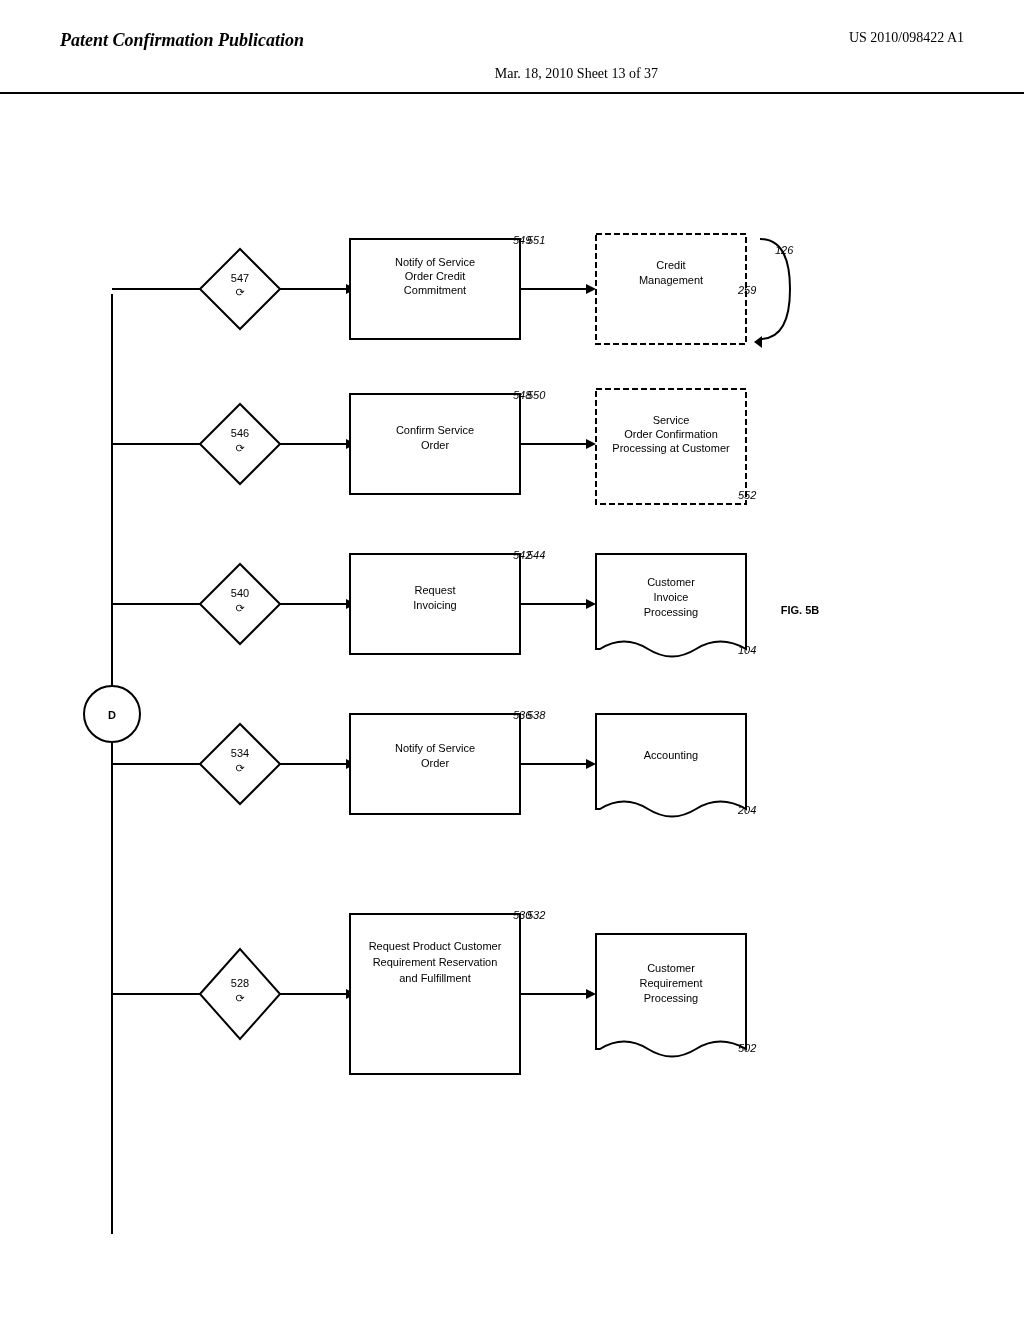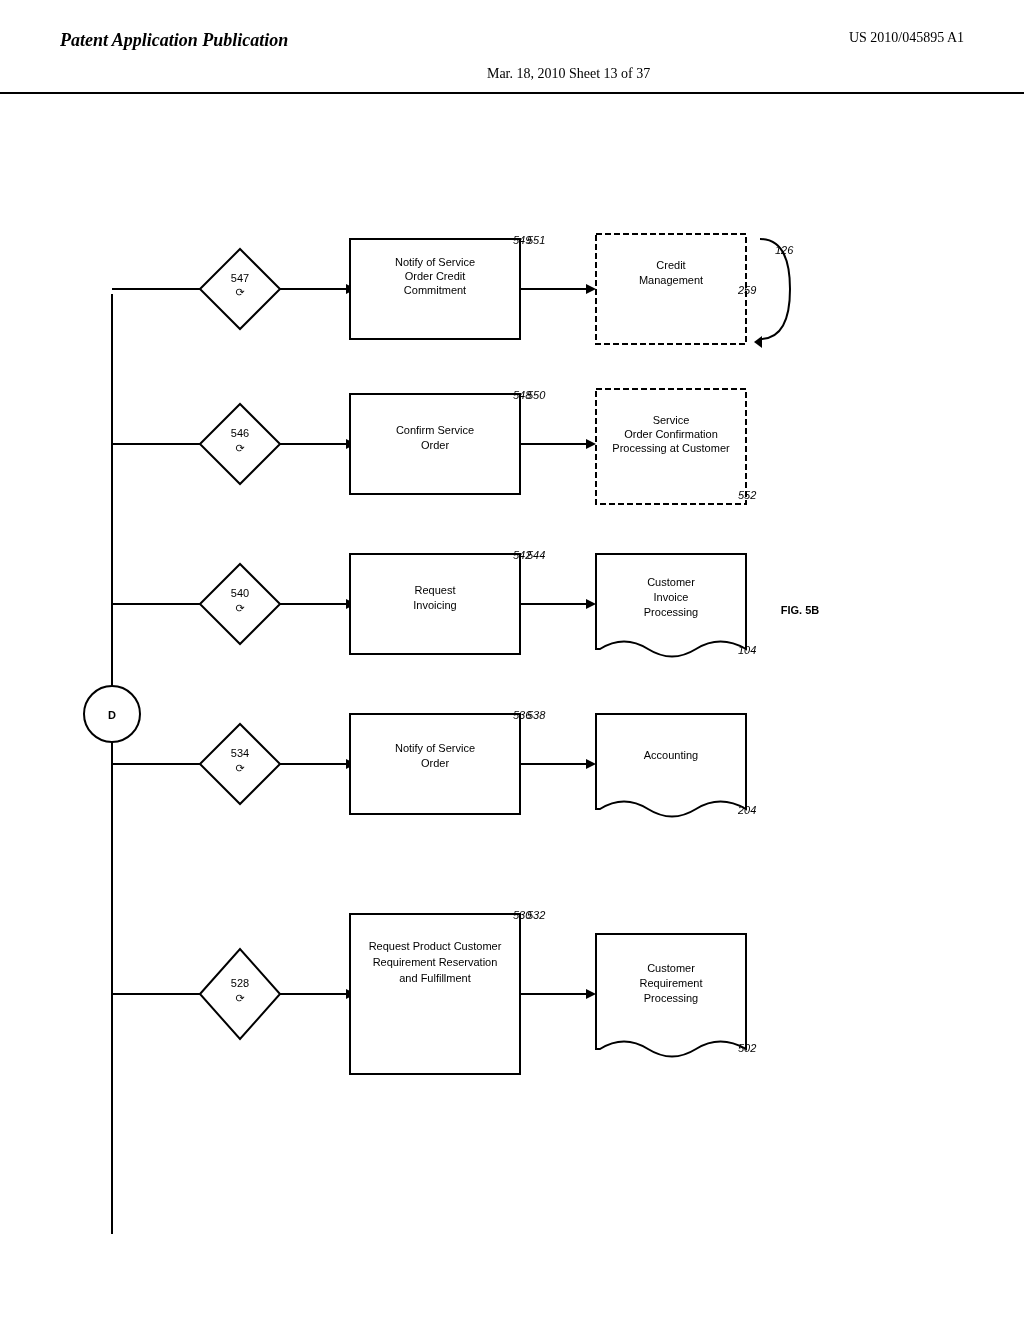--- a/index.html
+++ b/index.html
@@ -52,23 +52,23 @@
 
     text {
       font-family: Arial, sans-serif;
       font-size: 11px;
     }
   </style>
 </head>
 <body>
 
 <div class="header">
-  <div class="header-left">Patent Application Publication</div>
+  <div class="header-left">Patent Confirmation Publication</div>
   <div class="header-center">Mar. 18, 2010  Sheet 13 of 37</div>
-  <div class="header-right">US 2010/045895 A1</div>
+  <div class="header-right">US 2010/098422 A1</div>
 </div>
 
 <div class="diagram-area">
   <svg class="diagram" viewBox="0 0 1024 1220">
 
     <circle cx="112" cy="620" r="28" fill="white" stroke="black" stroke-width="2"></circle>
     <text x="112" y="625" text-anchor="middle" font-size="16" font-weight="bold">D</text>
 
     <line x1="112" y1="648" x2="112" y2="1140" stroke="black" stroke-width="2"></line>
     <line x1="112" y1="592" x2="112" y2="200" stroke="black" stroke-width="2"></line>

